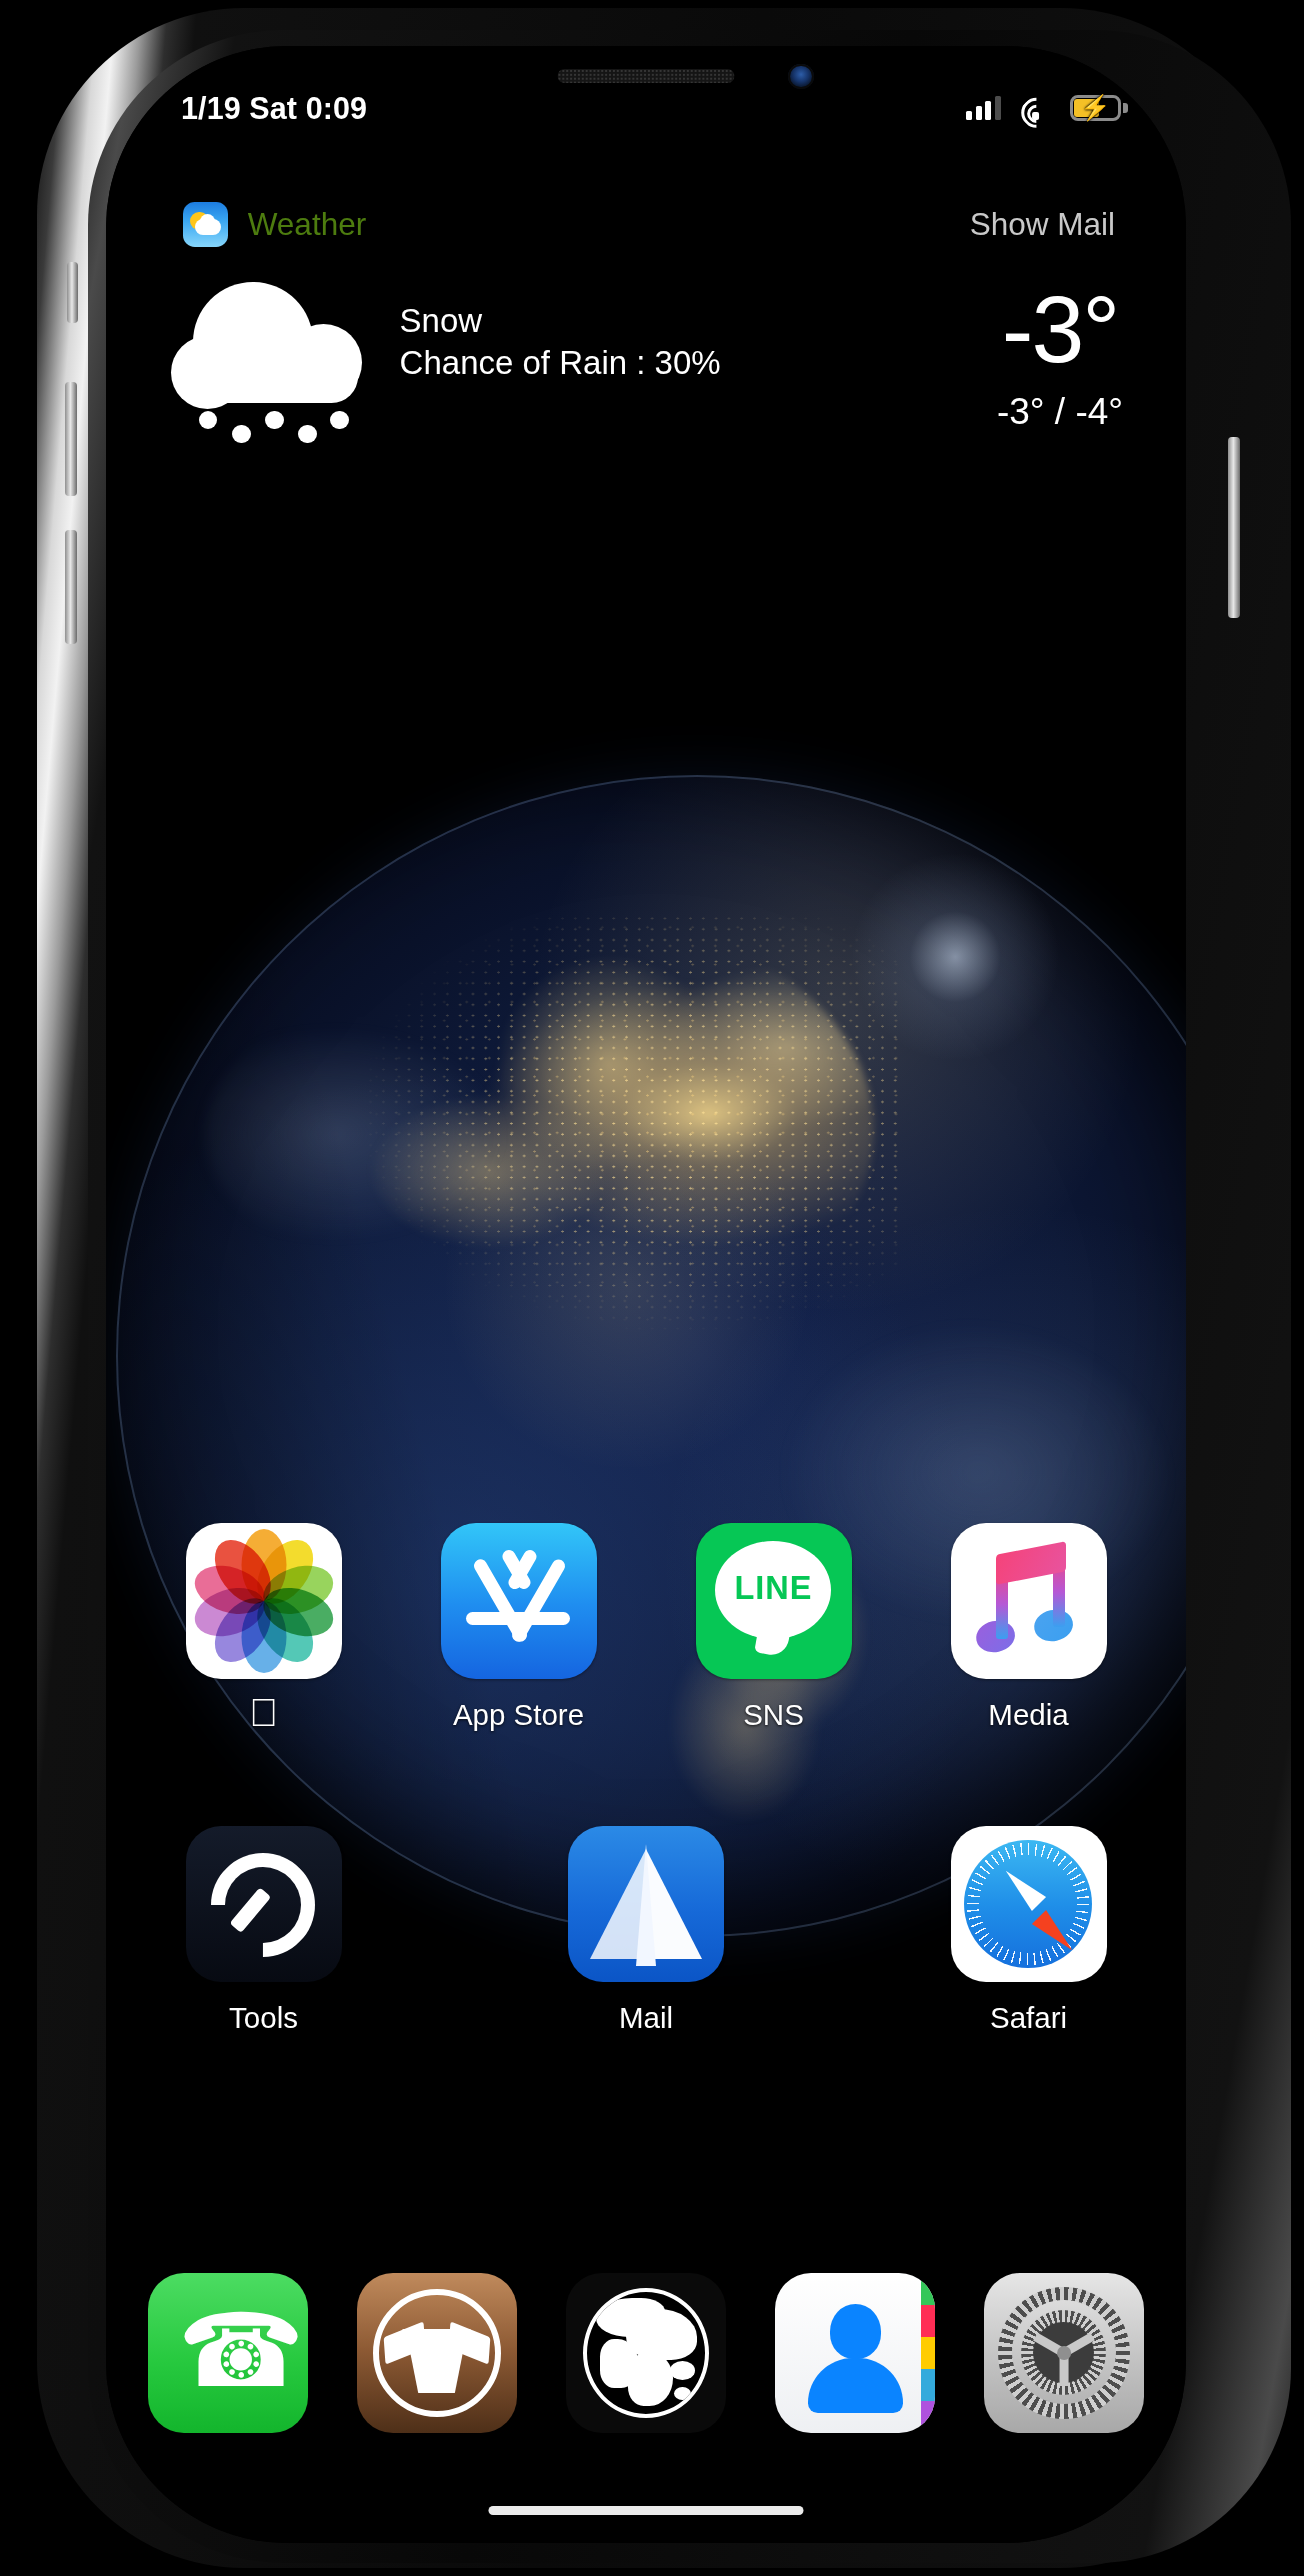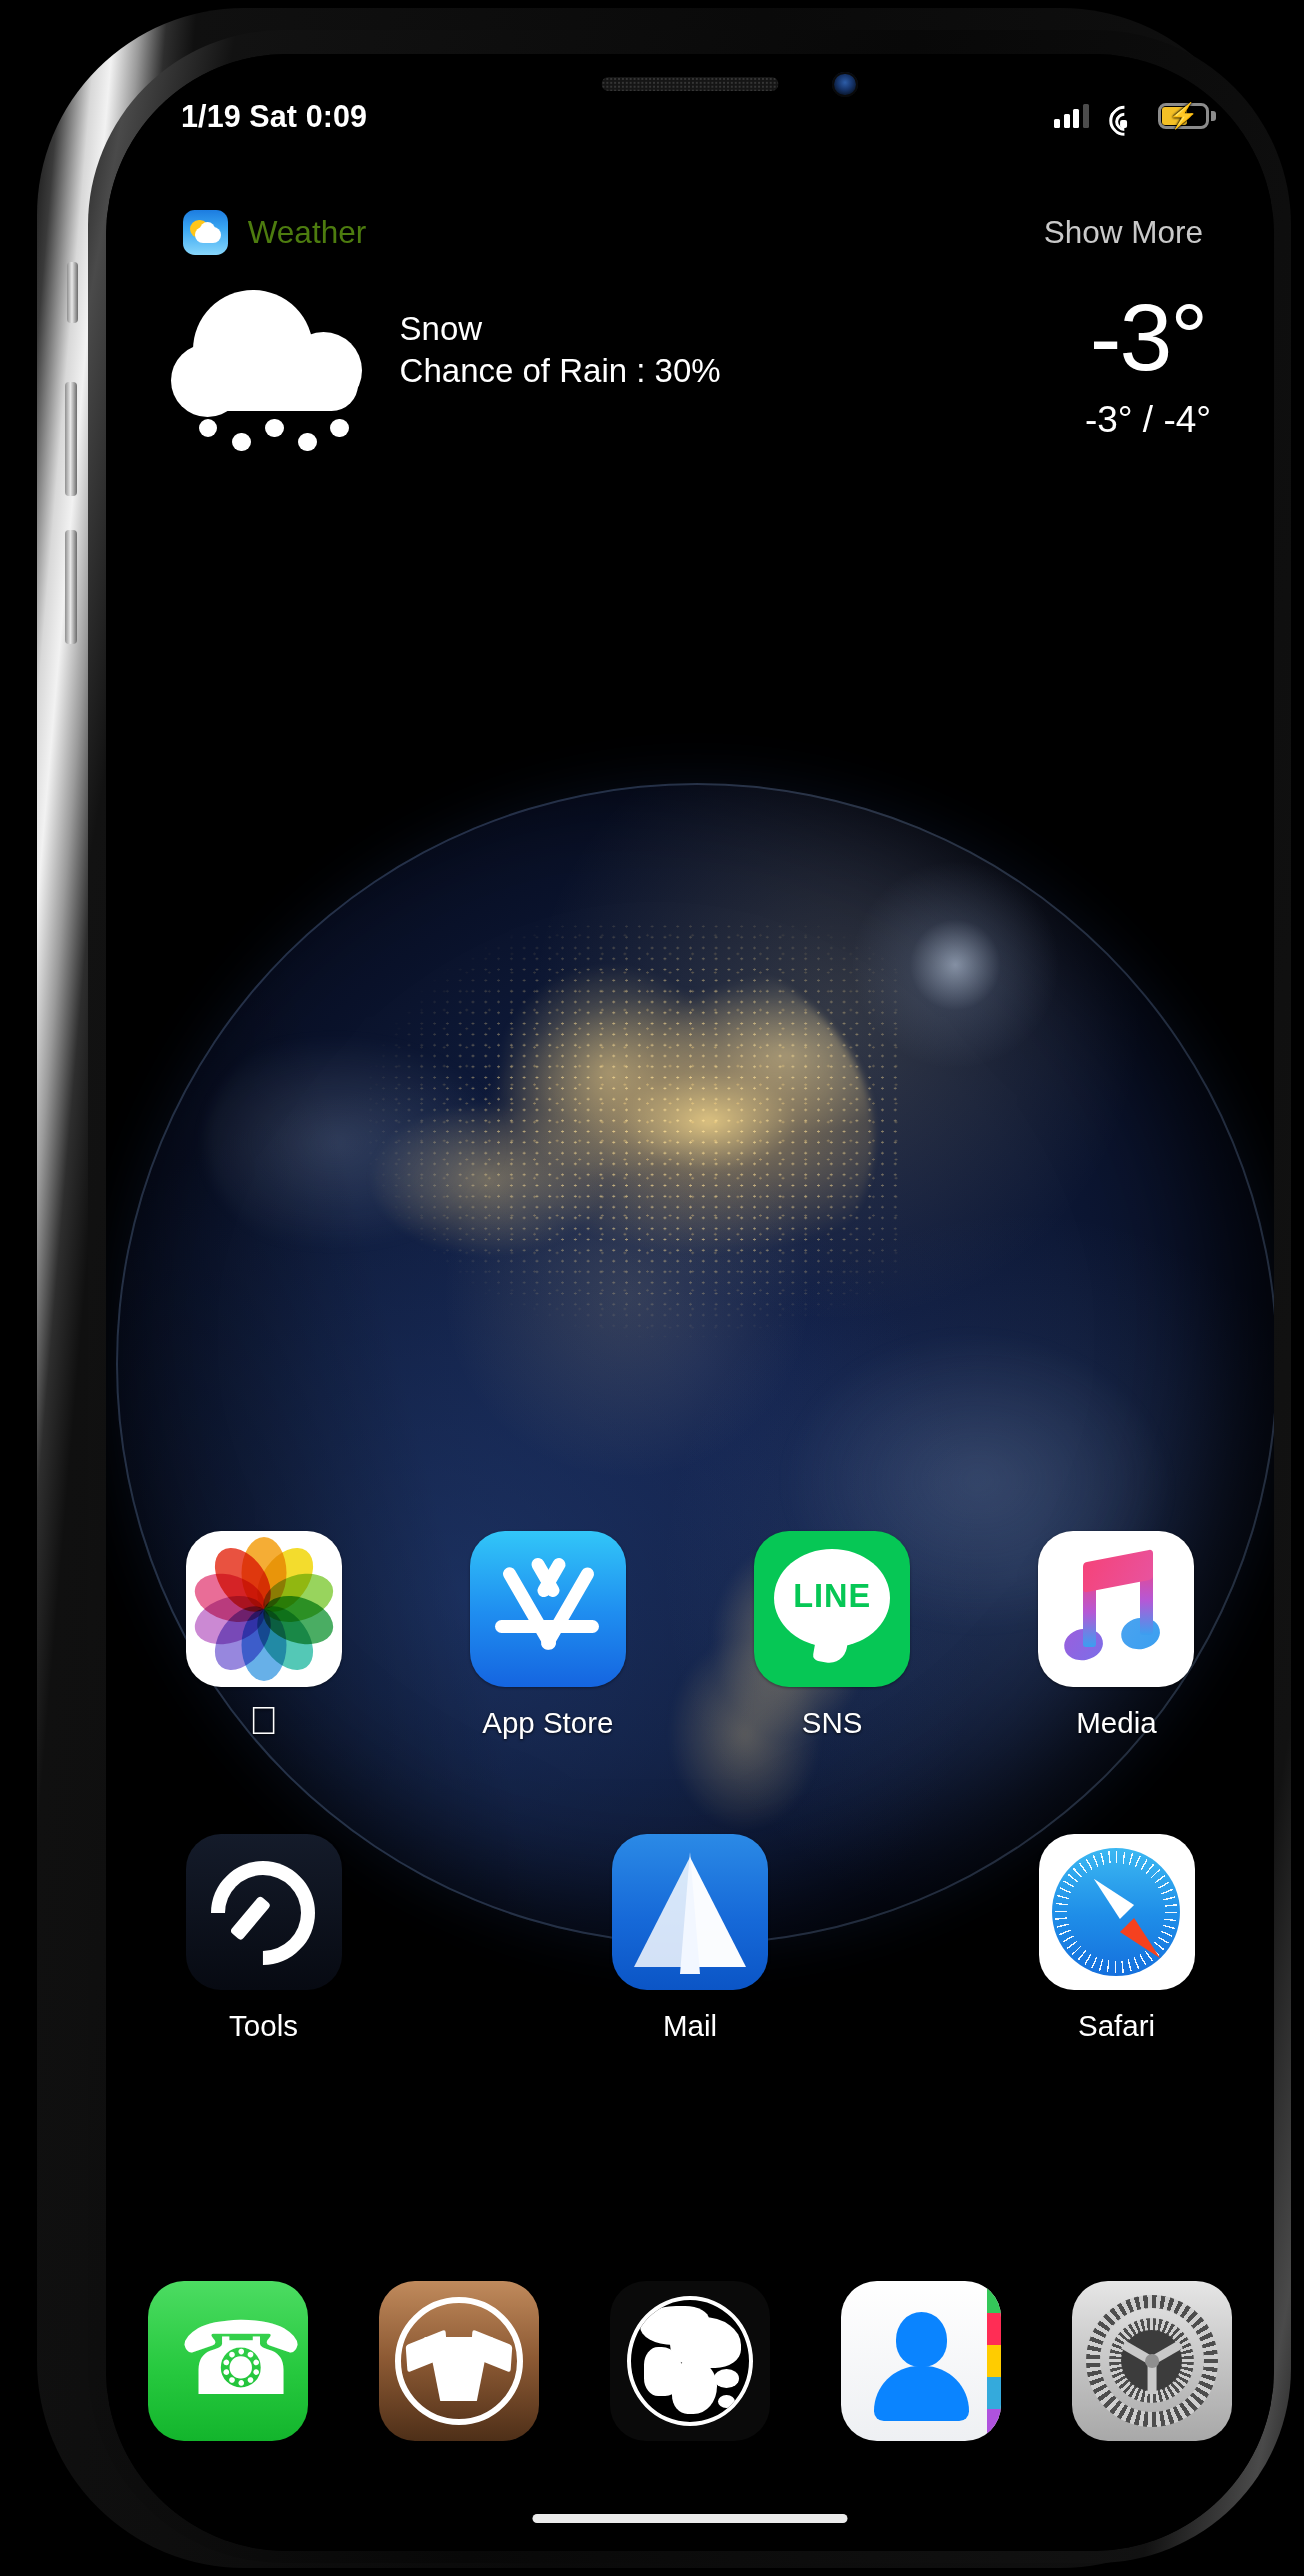--- a/index.html
+++ b/index.html
@@ -15,21 +15,21 @@
         #9a9a9a 7.2%,#2e2e2e 9%,#101010 11%,#0a0a0a 50%,#101010 89%,
         #2e2e2e 91%,#9a9a9a 93%,#f2f2f2 94.8%,#d0d0d0 96%,#3a3a3a 98%,#0a0a0a 100%);
     box-shadow:0 0 0 1px #000;
   }
   #device-inner-bezel{
     position:absolute; left:51px; top:21.7px; width:1203px; height:2533px;
     border-radius:195px;
     background:linear-gradient(100deg,#1d1d1d,#4a4a4a 3%,#121212 9%,#080808 50%,#121212 91%,#4a4a4a 97%,#1d1d1d);
   }
   #screen{
-    position:absolute; left:69px; top:46px; width:1168px; height:2497px;
+    position:absolute; left:69px; top:38px; width:1080px; height:2497px;
     border-radius:181px; background:#000; overflow:hidden;padding-left:18px;
   }
 
   
   #wallpaper{ position:absolute; inset:0; background:#000; }
   #earth{
     position:absolute; left:9.8px; top:729px; width:1162px; height:1162px;
     border-radius:50%;
     background:
       radial-gradient(circle at 62% 20%, rgba(255,228,150,.16) 0%, rgba(255,228,150,0) 26%),
@@ -471,21 +471,21 @@
     <div id="weather-widget">
       <div id="weather-header">
         <div id="weather-header-left">
           <span id="weather-app-icon">
             <span class="sun"></span>
               <span class="cld2"></span>
               <span class="cld"></span>
           </span>
           <span id="weather-title">Weather</span>
         </div>
-        <span id="show-more-link">Show More</span>
+        <span id="show-more-link">Show Mail</span>
       </div>
 
       <div id="weather-body">
         <div id="snow-icon">
           <span class="c-left"></span>
           <span class="c-right"></span>
           <span class="c-main"></span>
           <span class="c-base"></span>
           <span class="flake f1"></span>
             <span class="flake f2"></span>

